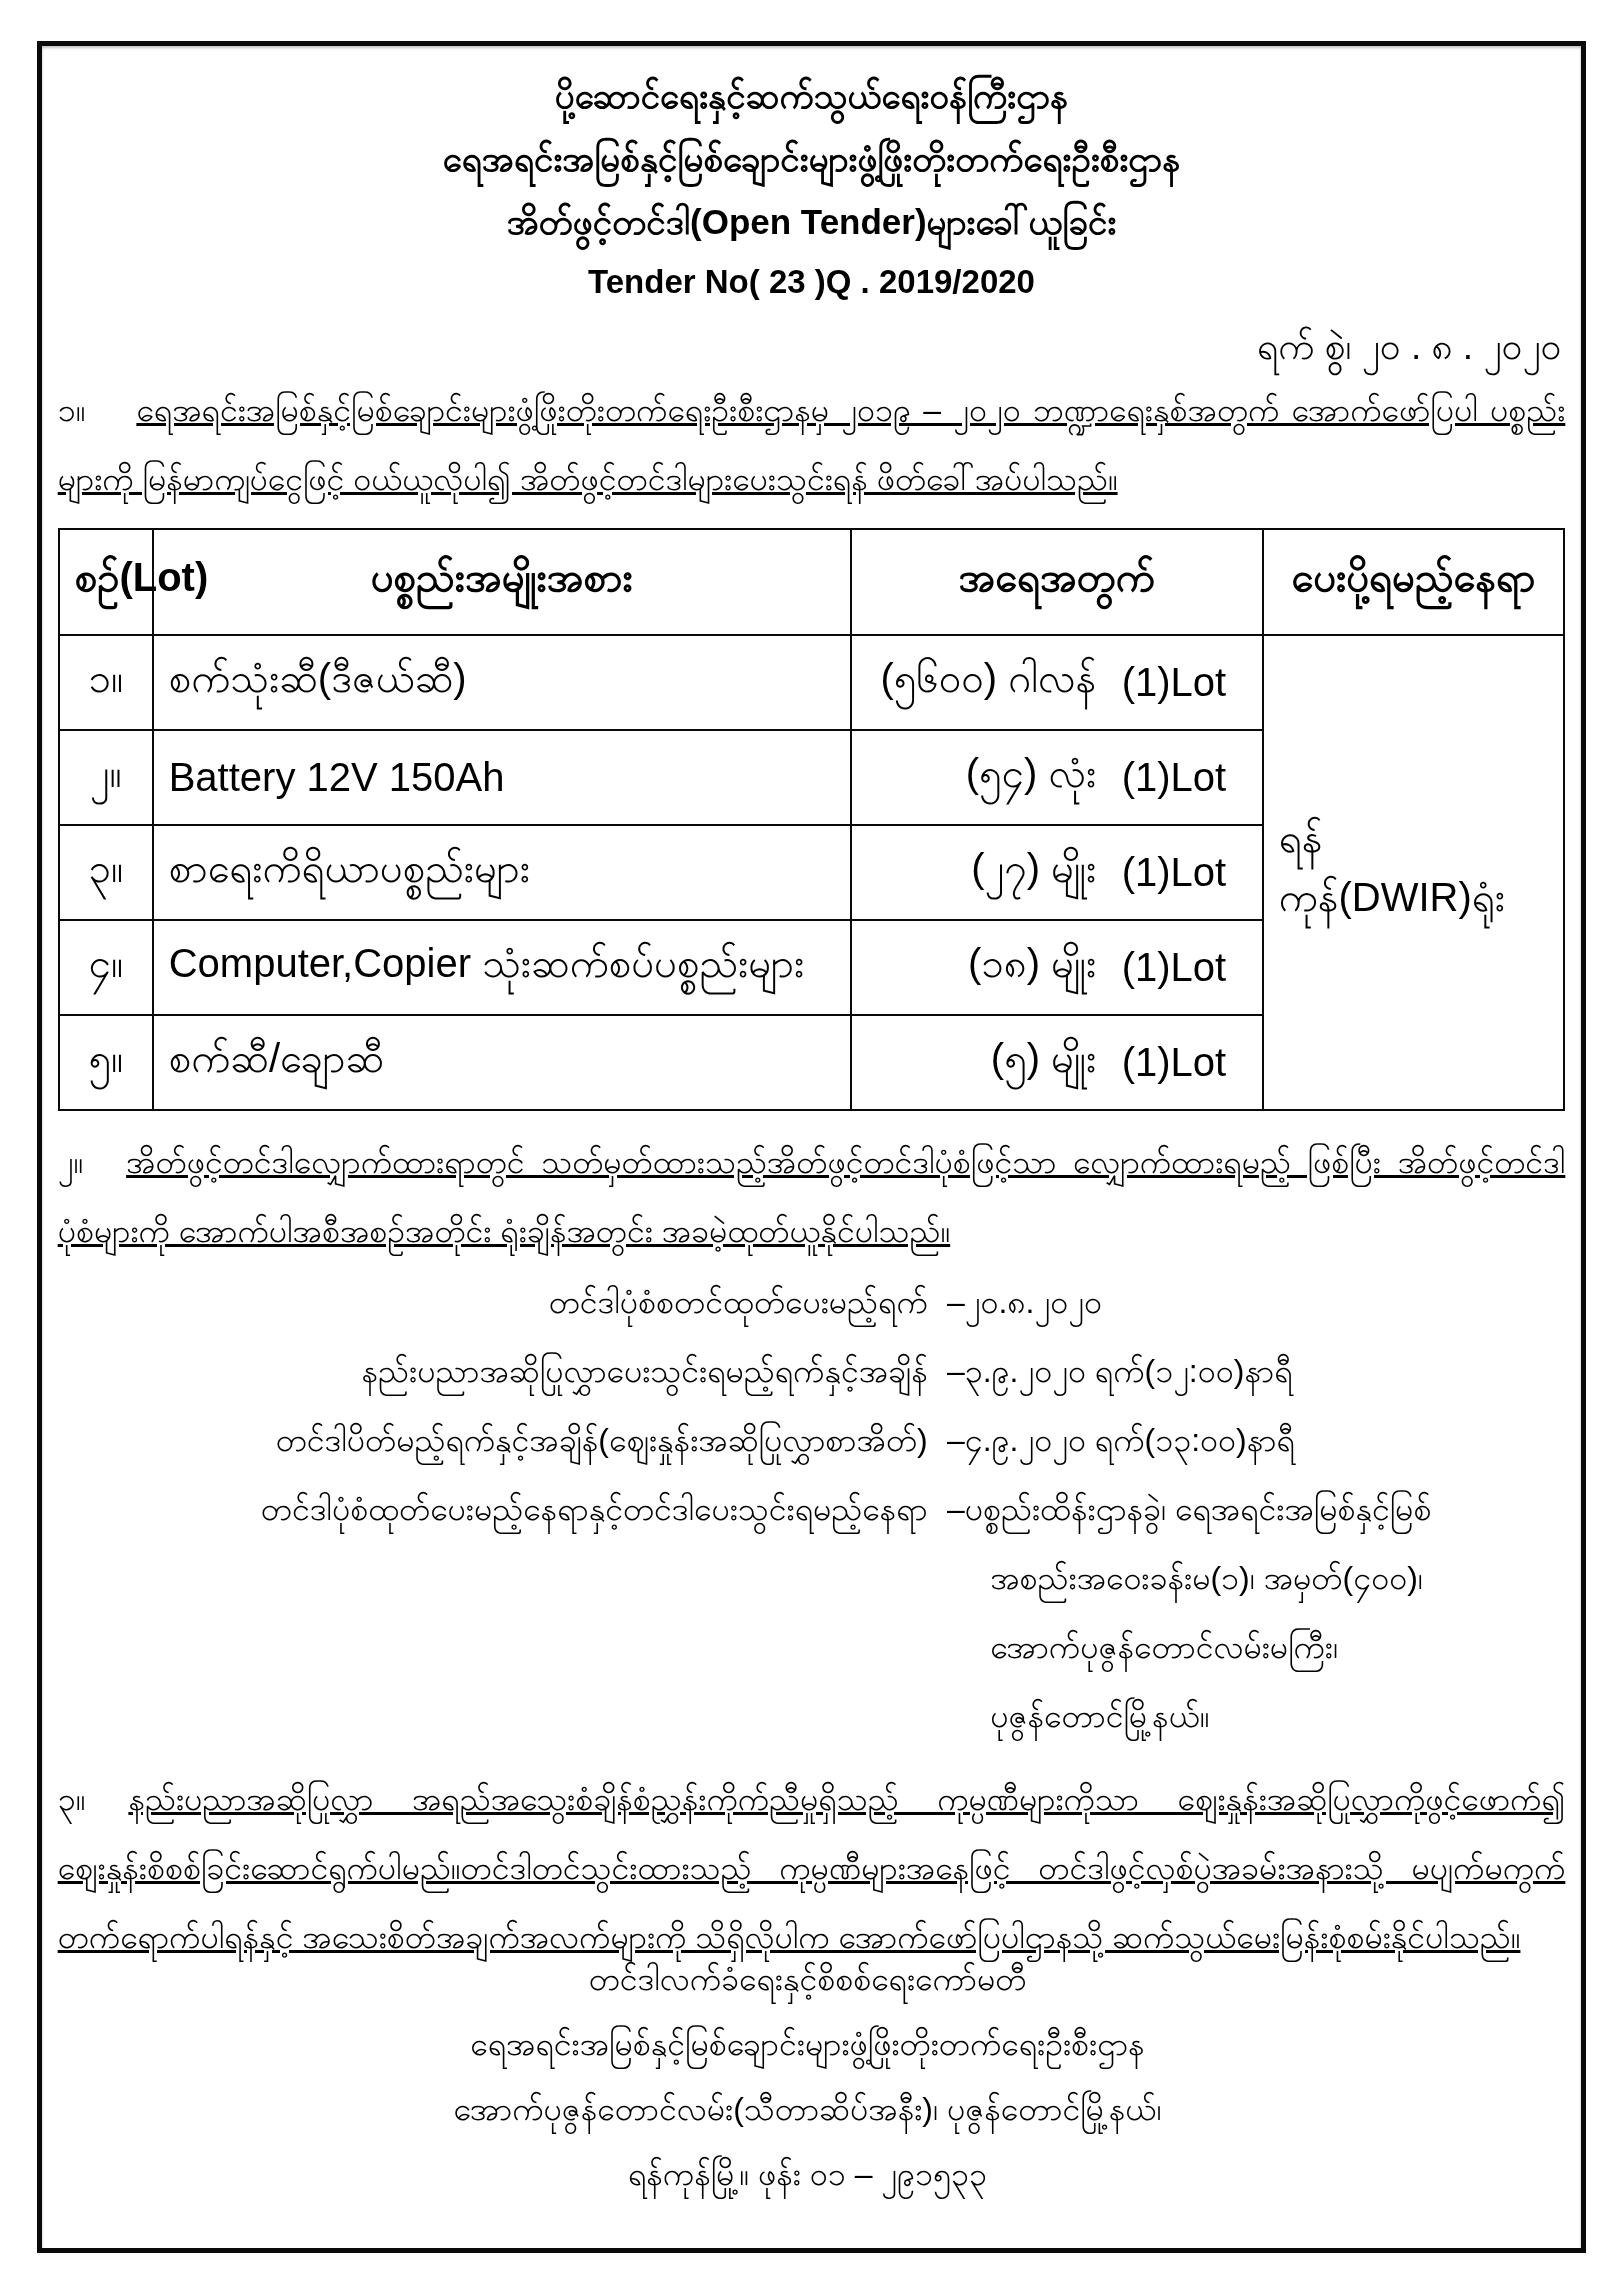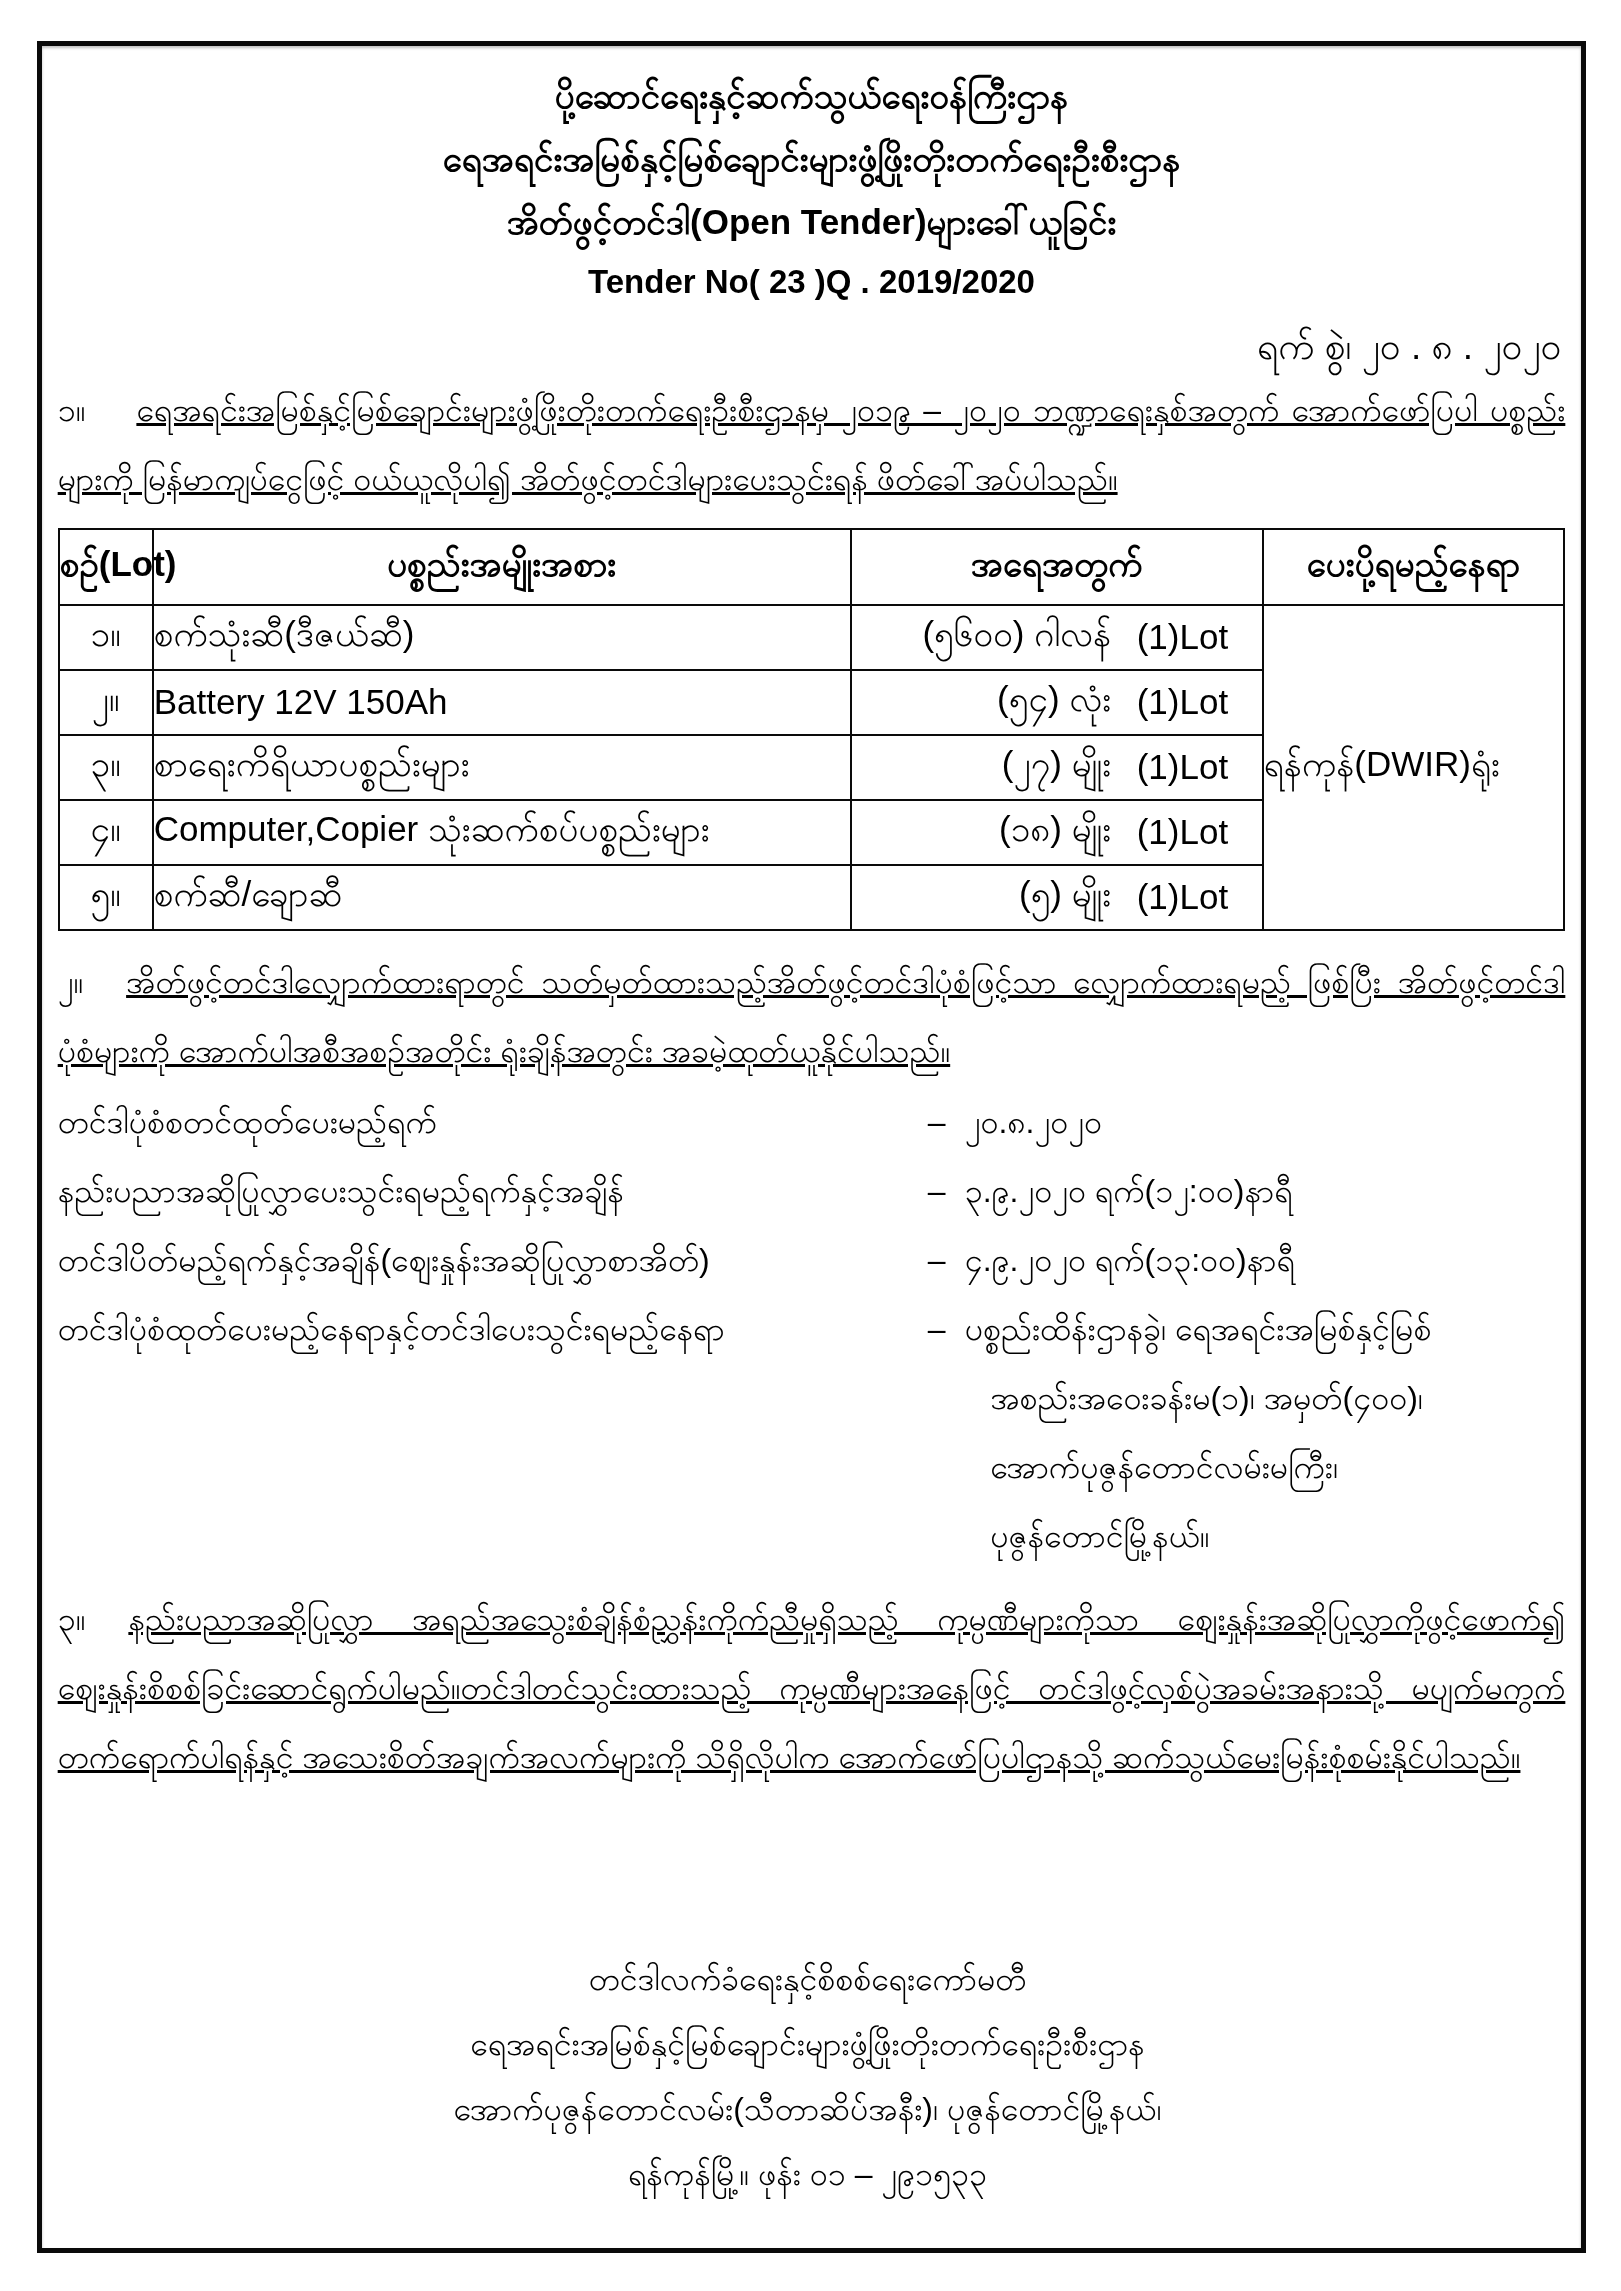--- a/index.html
+++ b/index.html
@@ -56,43 +56,43 @@
   .para-num-2 { display: inline-block; margin-right: 43px; }
 
   table.lots {
     border-collapse: collapse;
     width: 100%;
     margin-top: 13.7px;
     table-layout: fixed;
   }
   table.lots th, table.lots td {
     border: 2.9px solid #0a0a0a;
-    font-size: 35px;
-    padding: 0;
+    font-size: 40px;
+    padding: 15px;
   }
   table.lots th {
     font-weight: bold;
     height: 74px;
     text-align: center;
   }
   col.c-no    { width: 94px; }
   col.c-item  { width: 698px; }
   col.c-qty   { width: 412px; }
   col.c-place { width: auto; }
   td.cell-no { text-align: center; height: 63px; }
   td.cell-item { padding-left: 17.6px; border-radius: 7px; }
   td.cell-qty { padding: 0 13.7px 0 9.8px; }
   .qty-wrap { display: flex; align-items: center; }
   .qty-amount { flex: 1 1 auto; text-align: right; padding-right: 25.5px; }
   .qty-lot { flex: none; width: 125px; text-align: left; }
   td.cell-place { text-align: left; vertical-align: middle; }
 
   .para2 { margin-top: 17.6px; }
 
-  .schedule { margin-top: 2px; }
+  .schedule { margin-top: 2px; text-align: right; }
   .sched-row {
     display: flex;
     font-size: 32px;
     line-height: 69px;
   }
   .sched-label { flex: none; width: 870px; }
   .sched-value { flex: 1 1 auto; display: flex; }
   .sched-dash { flex: none; width: 37px; }
   .sched-indent .sched-text { padding-left: 25.5px; }
 

